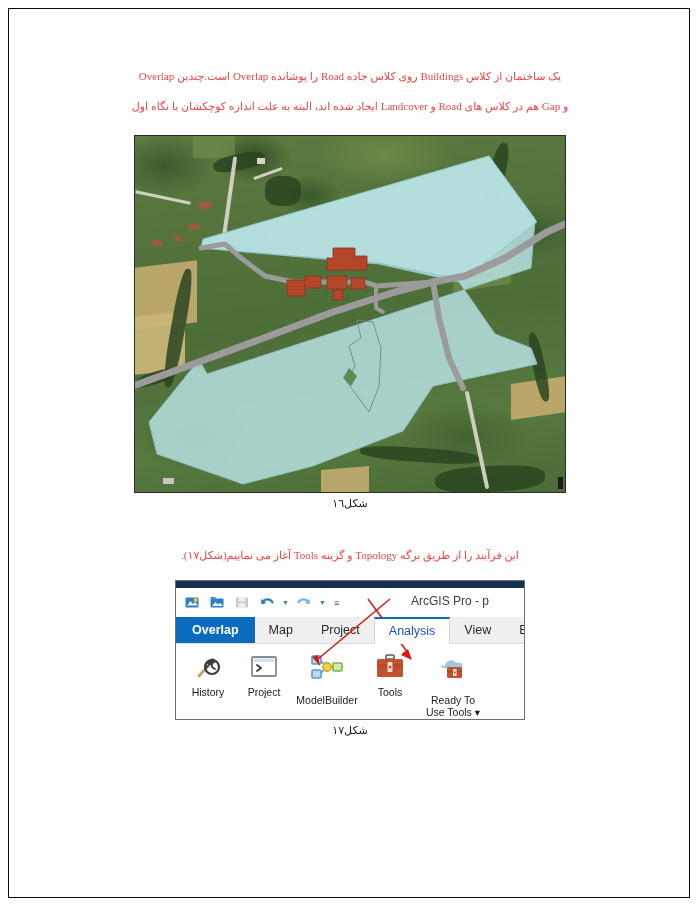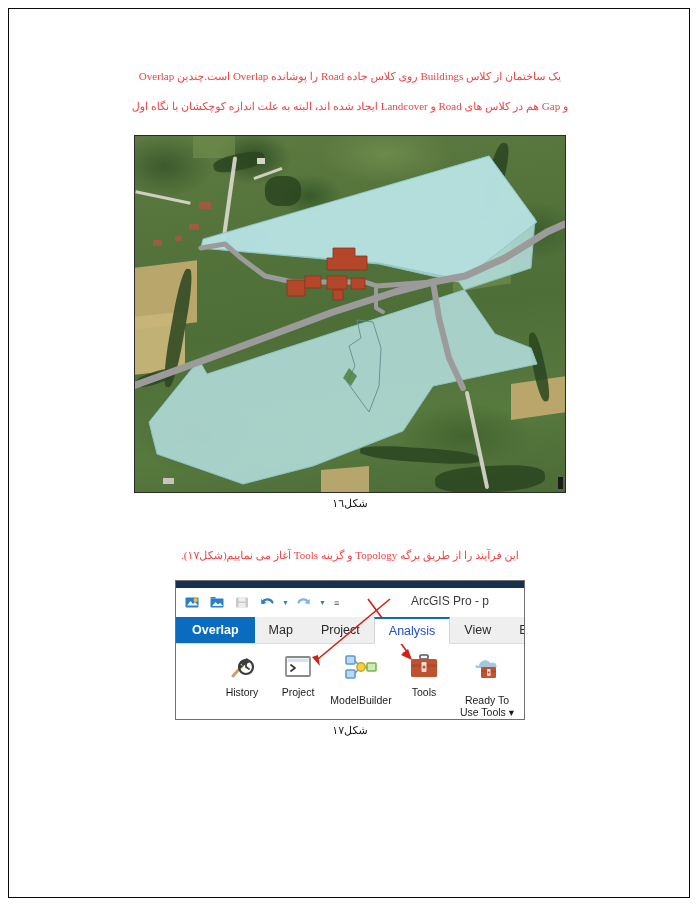--- a/index.html
+++ b/index.html
@@ -225,21 +225,20 @@
   }
 
   .arc-ribbon {
     background: #ffffff;
     height: 74px;
     display: flex;
     align-items: flex-start;
     padding: 4px 2px 0 4px;
     gap: 0px;
     position: relative;
-    justify-content: flex-end;
   }
   .rb-item {
     width: 56px;
     display: flex;
     flex-direction: column;
     align-items: center;
     text-align: center;
     padding-top: 2px;
   }
   .rb-item.wide { width: 70px; gap: 8px; }

